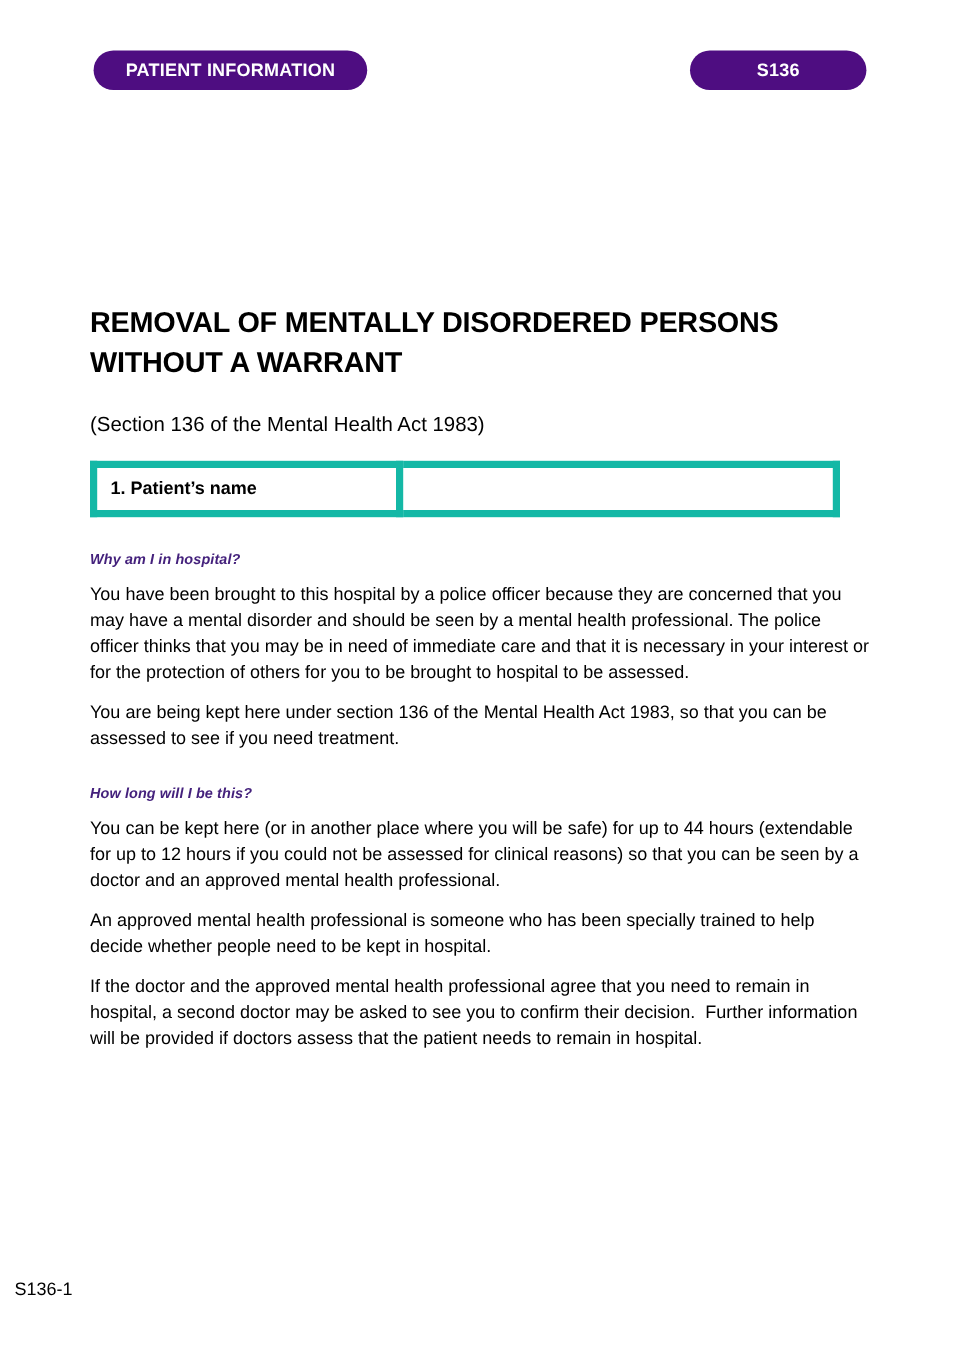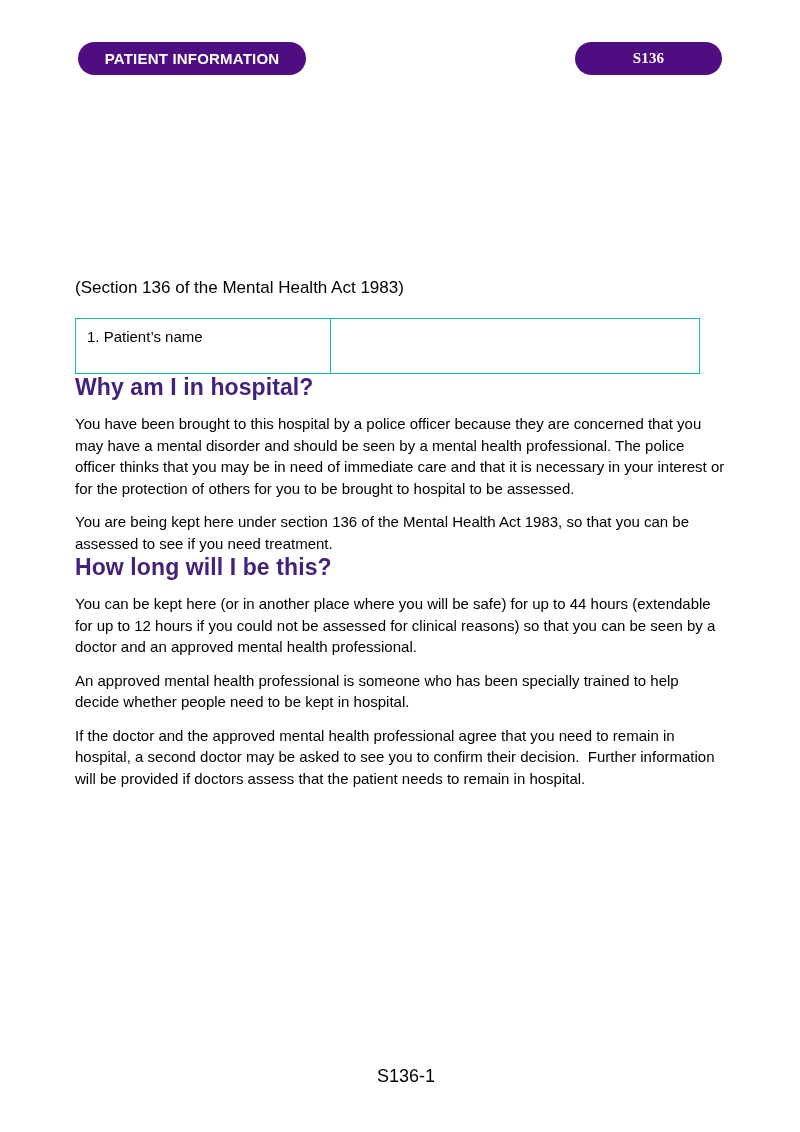--- a/index.html
+++ b/index.html
@@ -26,21 +26,21 @@
     color: #ffffff;
     font-weight: bold;
     font-size: 15px;
     height: 33px;
     line-height: 33px;
     border-radius: 17px;
     text-align: center;
     letter-spacing: 0.2px;
   }
   .badge-left { width: 228px; }
-  .badge-right { width: 147px; font-family: Liberation Serif, serif; }
+  .badge-right { width: 147px; }
   .content {
     position: absolute;
     left: 75px;
     top: 253px;
     width: 650px;
   }
   .title {
     font-size: 24px;
     font-weight: bold;
     line-height: 33px;
@@ -50,62 +50,68 @@
     margin-top: 25px;
     font-size: 17px;
   }
   table.details {
     margin-top: 20px;
     border-collapse: collapse;
     width: 625px;
     table-layout: fixed;
   }
   table.details td {
-    border: 1px solid #14b8a6;
+    border: 6px solid #14b8a6;
     vertical-align: top;
     padding: 9px 11px;
     font-size: 15px;
-    height: 55px;
+    height: 39px;
     box-sizing: border-box;
+    font-weight: bold;
   }
   td.label-col { width: 255px; }
   .section-heading {
-    font-size: 23px;
+    margin-top: 28px;
+    font-size: 12px;
     font-weight: bold;
     color: var(--heading-purple, #44217c);
     letter-spacing: 0.1px;
+    font-style: italic;
   }
   .para {
     margin-top: 12px;
     font-size: 15px;
     line-height: 21.5px;
     white-space: pre-wrap;
   }
   .footer {
     position: absolute;
     left: 0;
     right: 0;
     top: 1066px;
-    text-align: center;
-    font-size: 18px;
+    font-size: 15px;
     margin-left: 12px;
   }
 </style>
 </head>
 <body>
 
 <div class="page">
 
   <div class="badges">
     <div class="badge badge-left">PATIENT INFORMATION</div>
     <div class="badge badge-right">S136</div>
   </div>
 
   <div class="content">
 
+    <div class="title">
+      <div>REMOVAL OF MENTALLY DISORDERED PERSONS</div>
+      <div>WITHOUT A WARRANT</div>
+    </div>
 
     <div class="subtitle">(Section 136 of the Mental Health Act 1983)</div>
 
     <table class="details">
       <tbody>
         <tr>
           <td class="label-col">1. Patient’s name</td>
           <td></td>
         </tr>
       </tbody>

